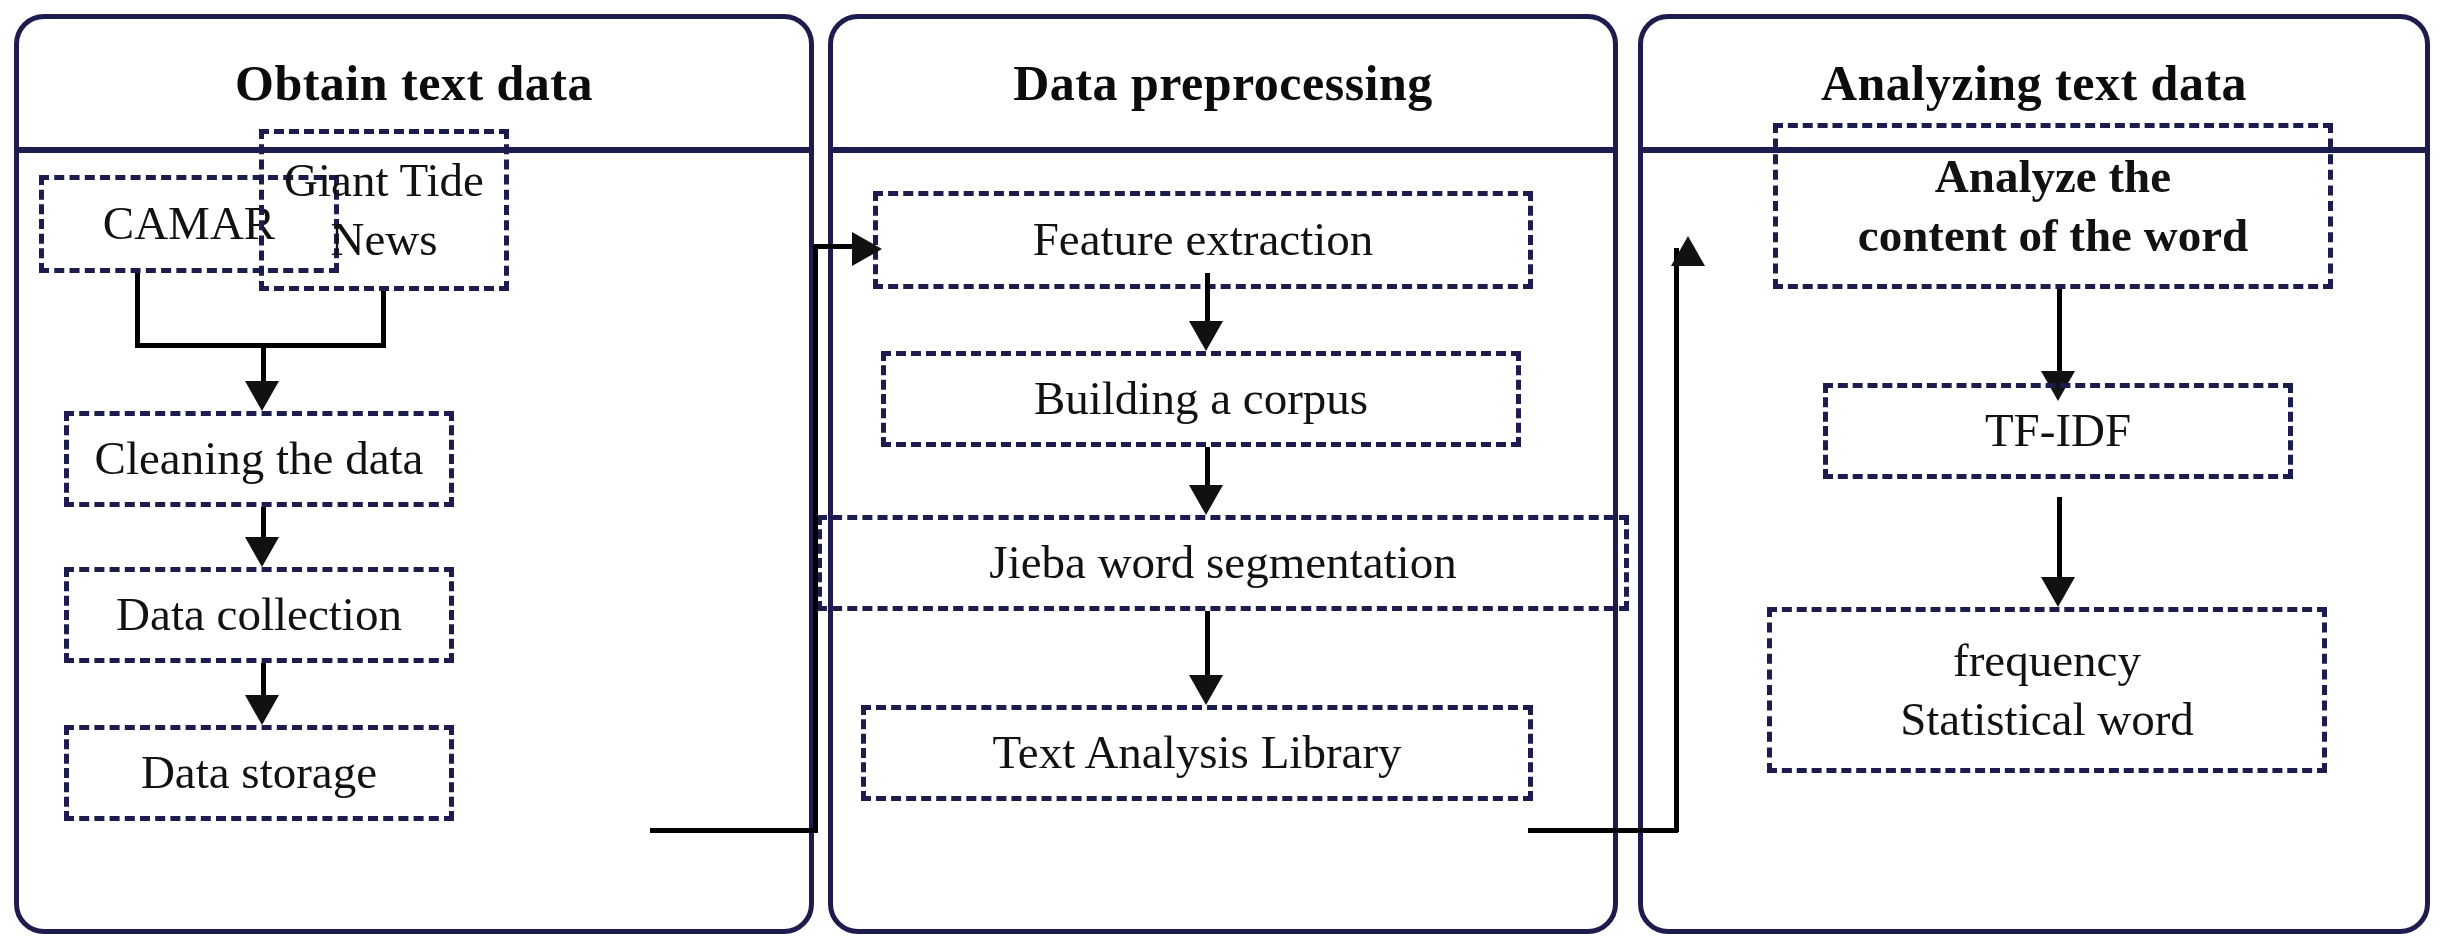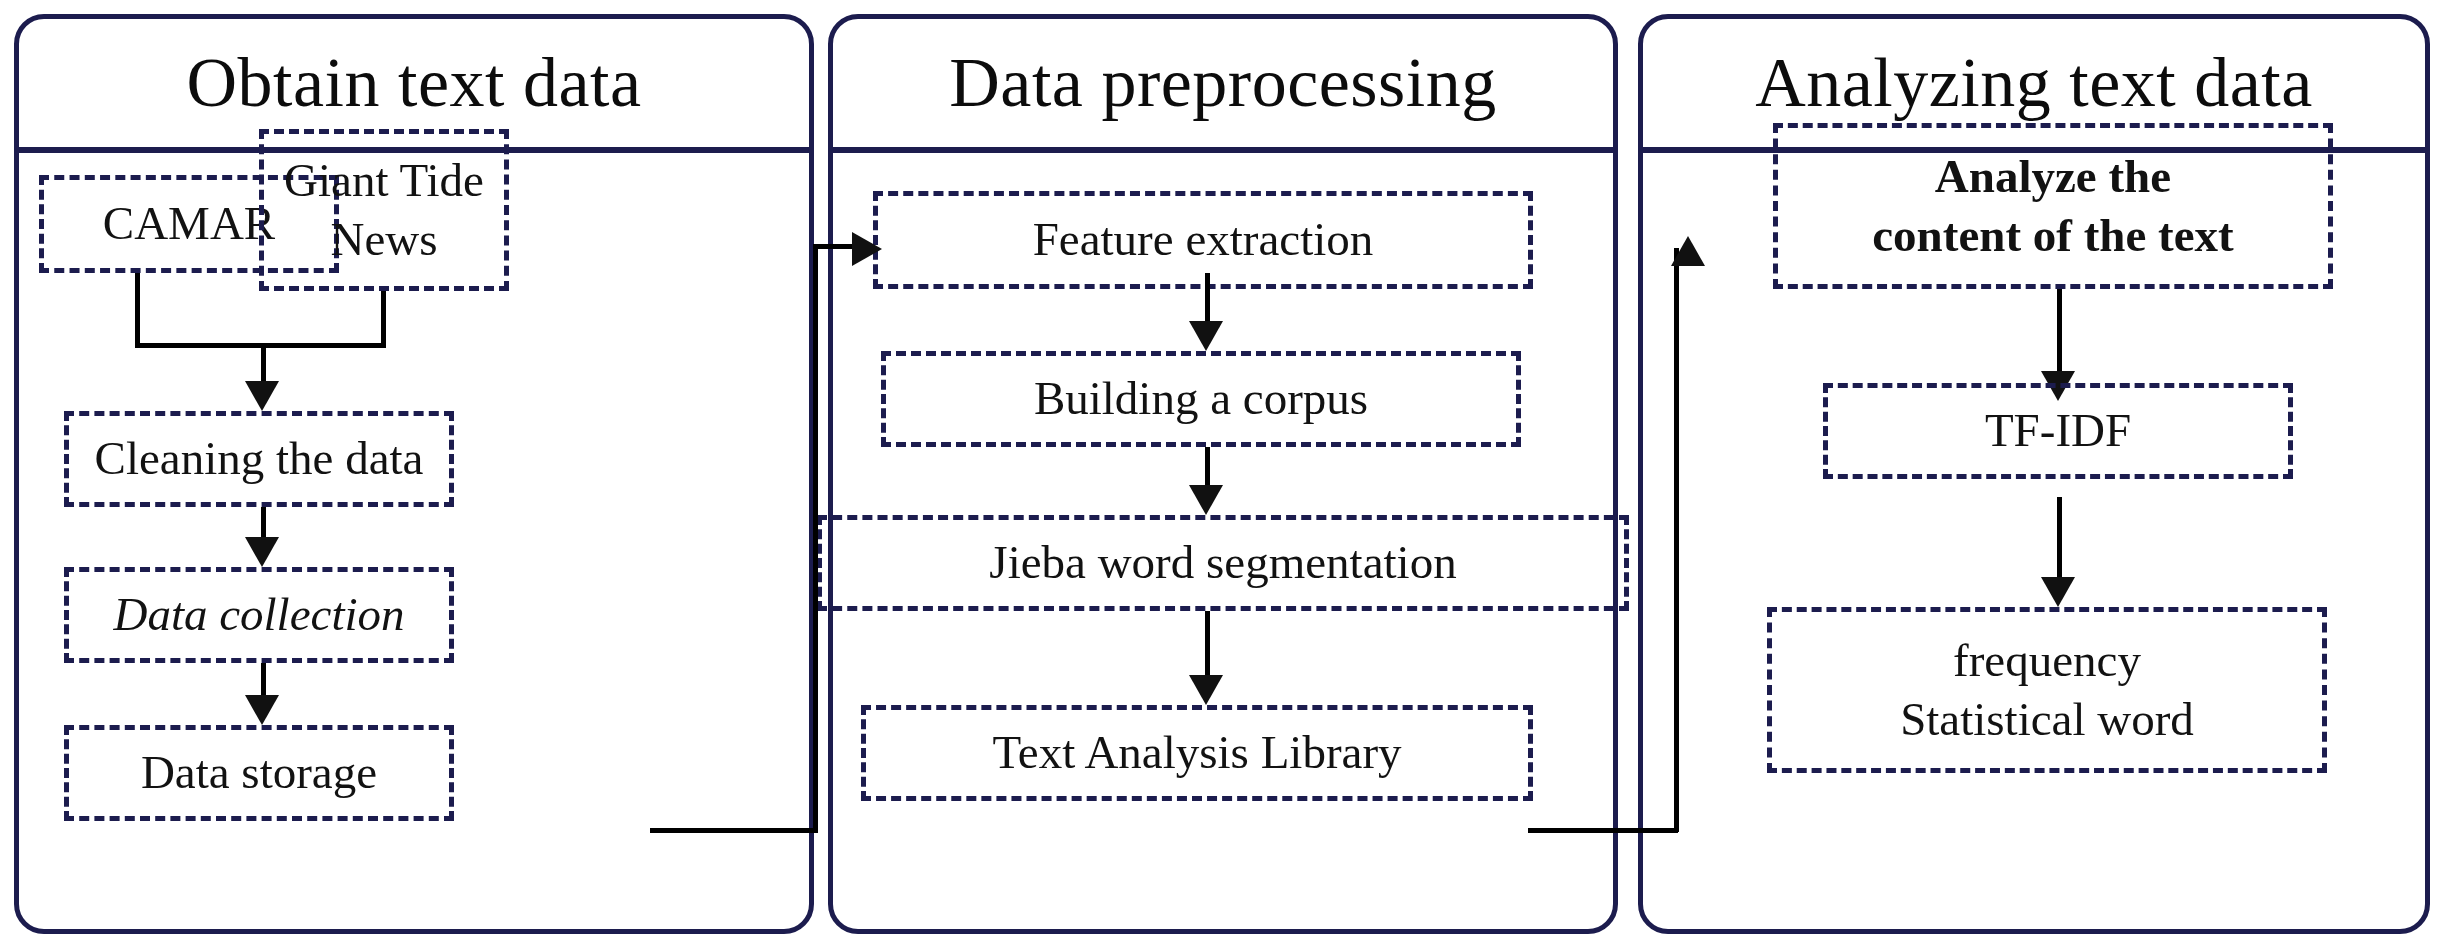--- a/index.html
+++ b/index.html
@@ -32,22 +32,22 @@
     left: 0;
     right: 0;
     top: 0;
     height: 128px;
     display: flex;
     align-items: center;
     justify-content: center;
     border-bottom: 6px solid #1c1c4e;
   }
   .panel-title {
-    font-weight: normal;
-    font-size: 70px;
+    font-weight: bold;
+    font-size: 50px;
     letter-spacing: 0.5px;
     color: #0c0c0c;
     white-space: nowrap;
   }
   .panel-body {
     position: absolute;
     left: 0;
     right: 0;
     top: 128px;
     bottom: 0;
@@ -119,21 +119,21 @@
       <div class="conn v" style="left:242px; top:196px; height:42px;"></div>
       <div class="arrow-down" style="left:226px; top:234px;"></div>
 
       <div class="node" style="left:45px; top:264px; width:390px; height:96px;">
         <span>Cleaning the data</span>
       </div>
 
       <div class="conn v" style="left:242px; top:360px; height:34px;"></div>
       <div class="arrow-down" style="left:226px; top:390px;"></div>
 
-      <div class="node" style="left:45px; top:420px; width:390px; height:96px;font-style:italic;">
+      <div class="node" style="left:45px; top:420px; width:390px; height:96px;">
         <span>Data collection</span>
       </div>
 
       <div class="conn v" style="left:242px; top:516px; height:36px;"></div>
       <div class="arrow-down" style="left:226px; top:548px;"></div>
 
       <div class="node" style="left:45px; top:578px; width:390px; height:96px;text-align:right;">
         <span>Data storage</span>
       </div>
 
@@ -175,21 +175,21 @@
   </div>
 
   <div class="panel" style="left:1638px; top:14px; width:792px; height:920px;">
     <div class="panel-header">
       <span class="panel-title">Analyzing text data</span>
     </div>
     <div class="panel-body">
 
       <div class="node two-line" style="left:130px; top:-24px; width:560px; height:166px; flex-direction:column;font-weight:bold;">
         <span>Analyze the</span>
-        <span>content of the text</span>
+        <span>content of the word</span>
       </div>
 
       <div class="conn v" style="left:414px; top:142px; height:86px;"></div>
       <div class="arrow-down" style="left:398px; top:224px;"></div>
 
       <div class="node" style="left:180px; top:236px; width:470px; height:96px;">
         <span>TF-IDF</span>
       </div>
 
       <div class="conn v" style="left:414px; top:350px; height:84px;"></div>

